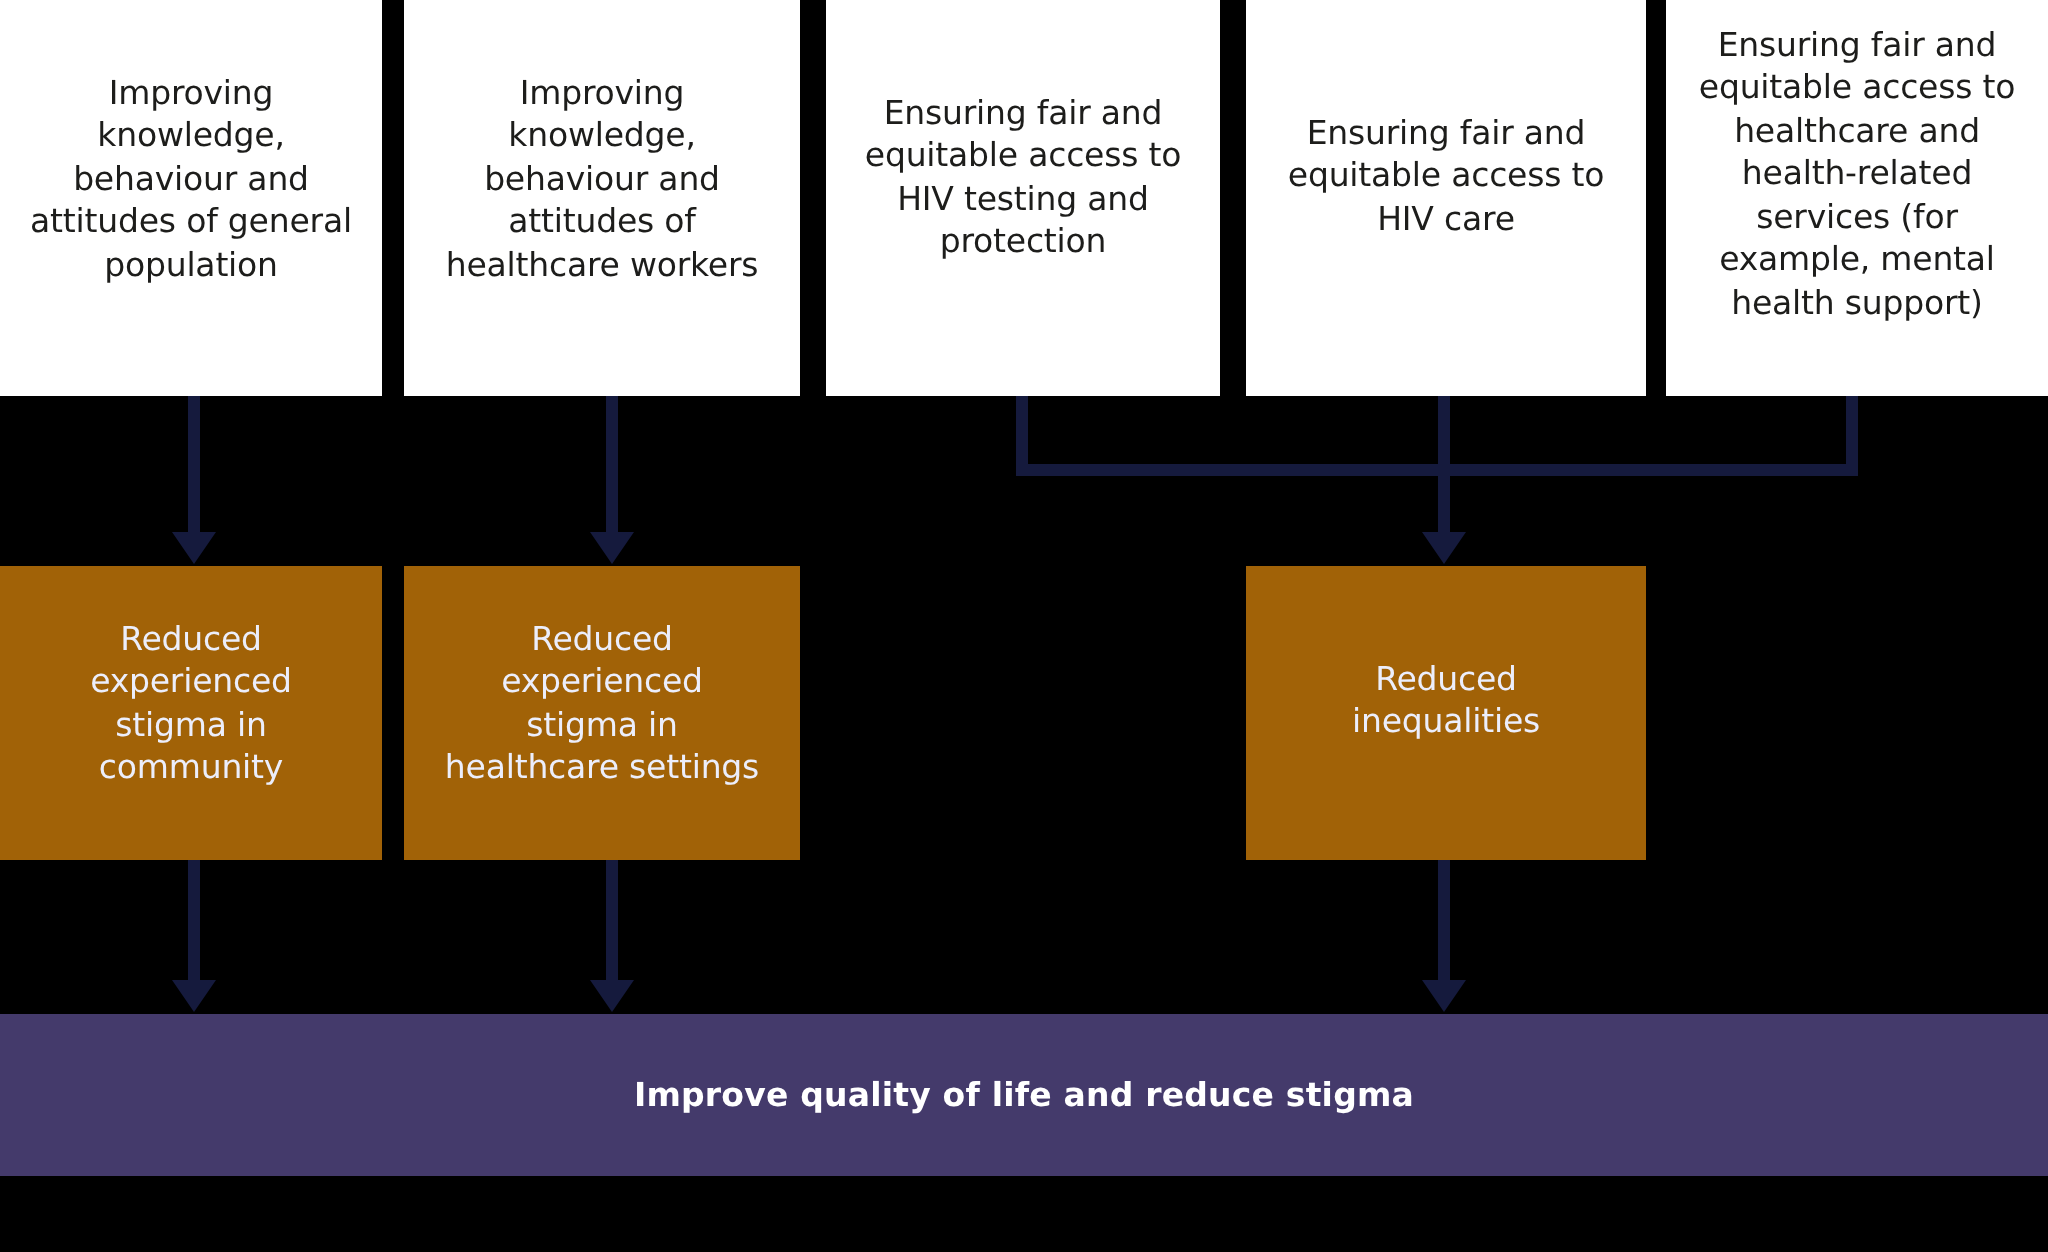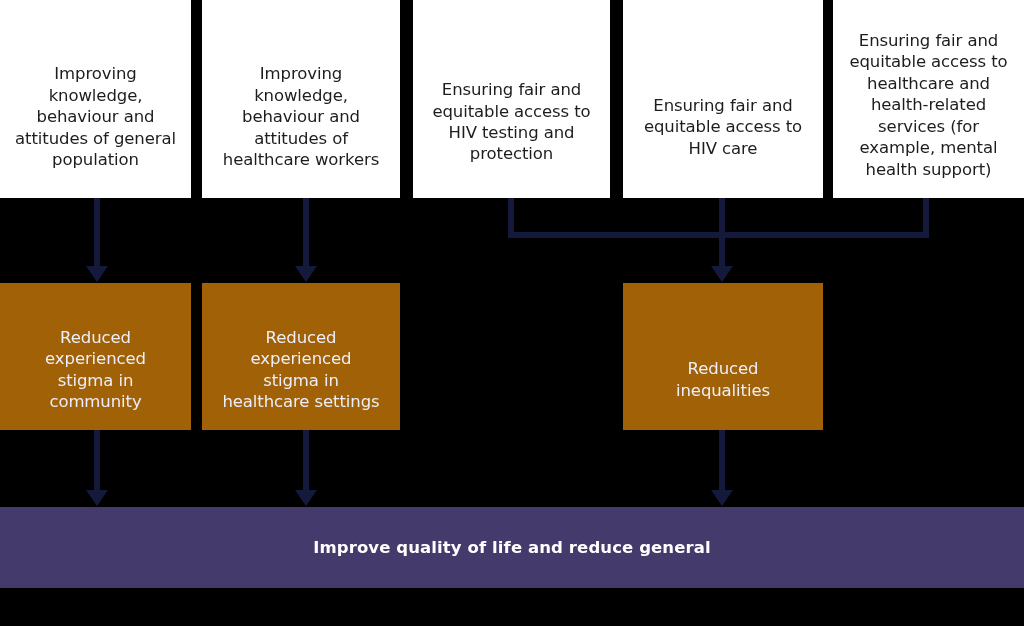--- a/index.html
+++ b/index.html
@@ -16,21 +16,21 @@
     width: 1024px;
     height: 626px;
     background: #000000;
     overflow: hidden;
   }
 
   
   .node {
     position: absolute;
     display: flex;
-    align-items: center;
+    align-items: flex-start;
     justify-content: center;
     text-align: center;
     box-sizing: border-box;
   }
   .node-top {
     background: #ffffff;
     color: #1d1d1b;
   }
   .node-top .node-text {
     font-size: 16.5px;
@@ -169,16 +169,16 @@
   <div class="conn vline" style="left:94px; top:430px; height:62px;"></div>
   <div class="arrowhead" style="left:86px; top:490px;"></div>
 
   <div class="conn vline" style="left:303px; top:430px; height:62px;"></div>
   <div class="arrowhead" style="left:295px; top:490px;"></div>
 
   <div class="conn vline" style="left:719px; top:430px; height:62px;"></div>
   <div class="arrowhead" style="left:711px; top:490px;"></div>
 
   <div class="banner">
-    <span class="banner-text">Improve quality of life and reduce general</span>
+    <span class="banner-text">Improve quality of life and reduce stigma</span>
   </div>
 
 </div>
 
 </body></html>

